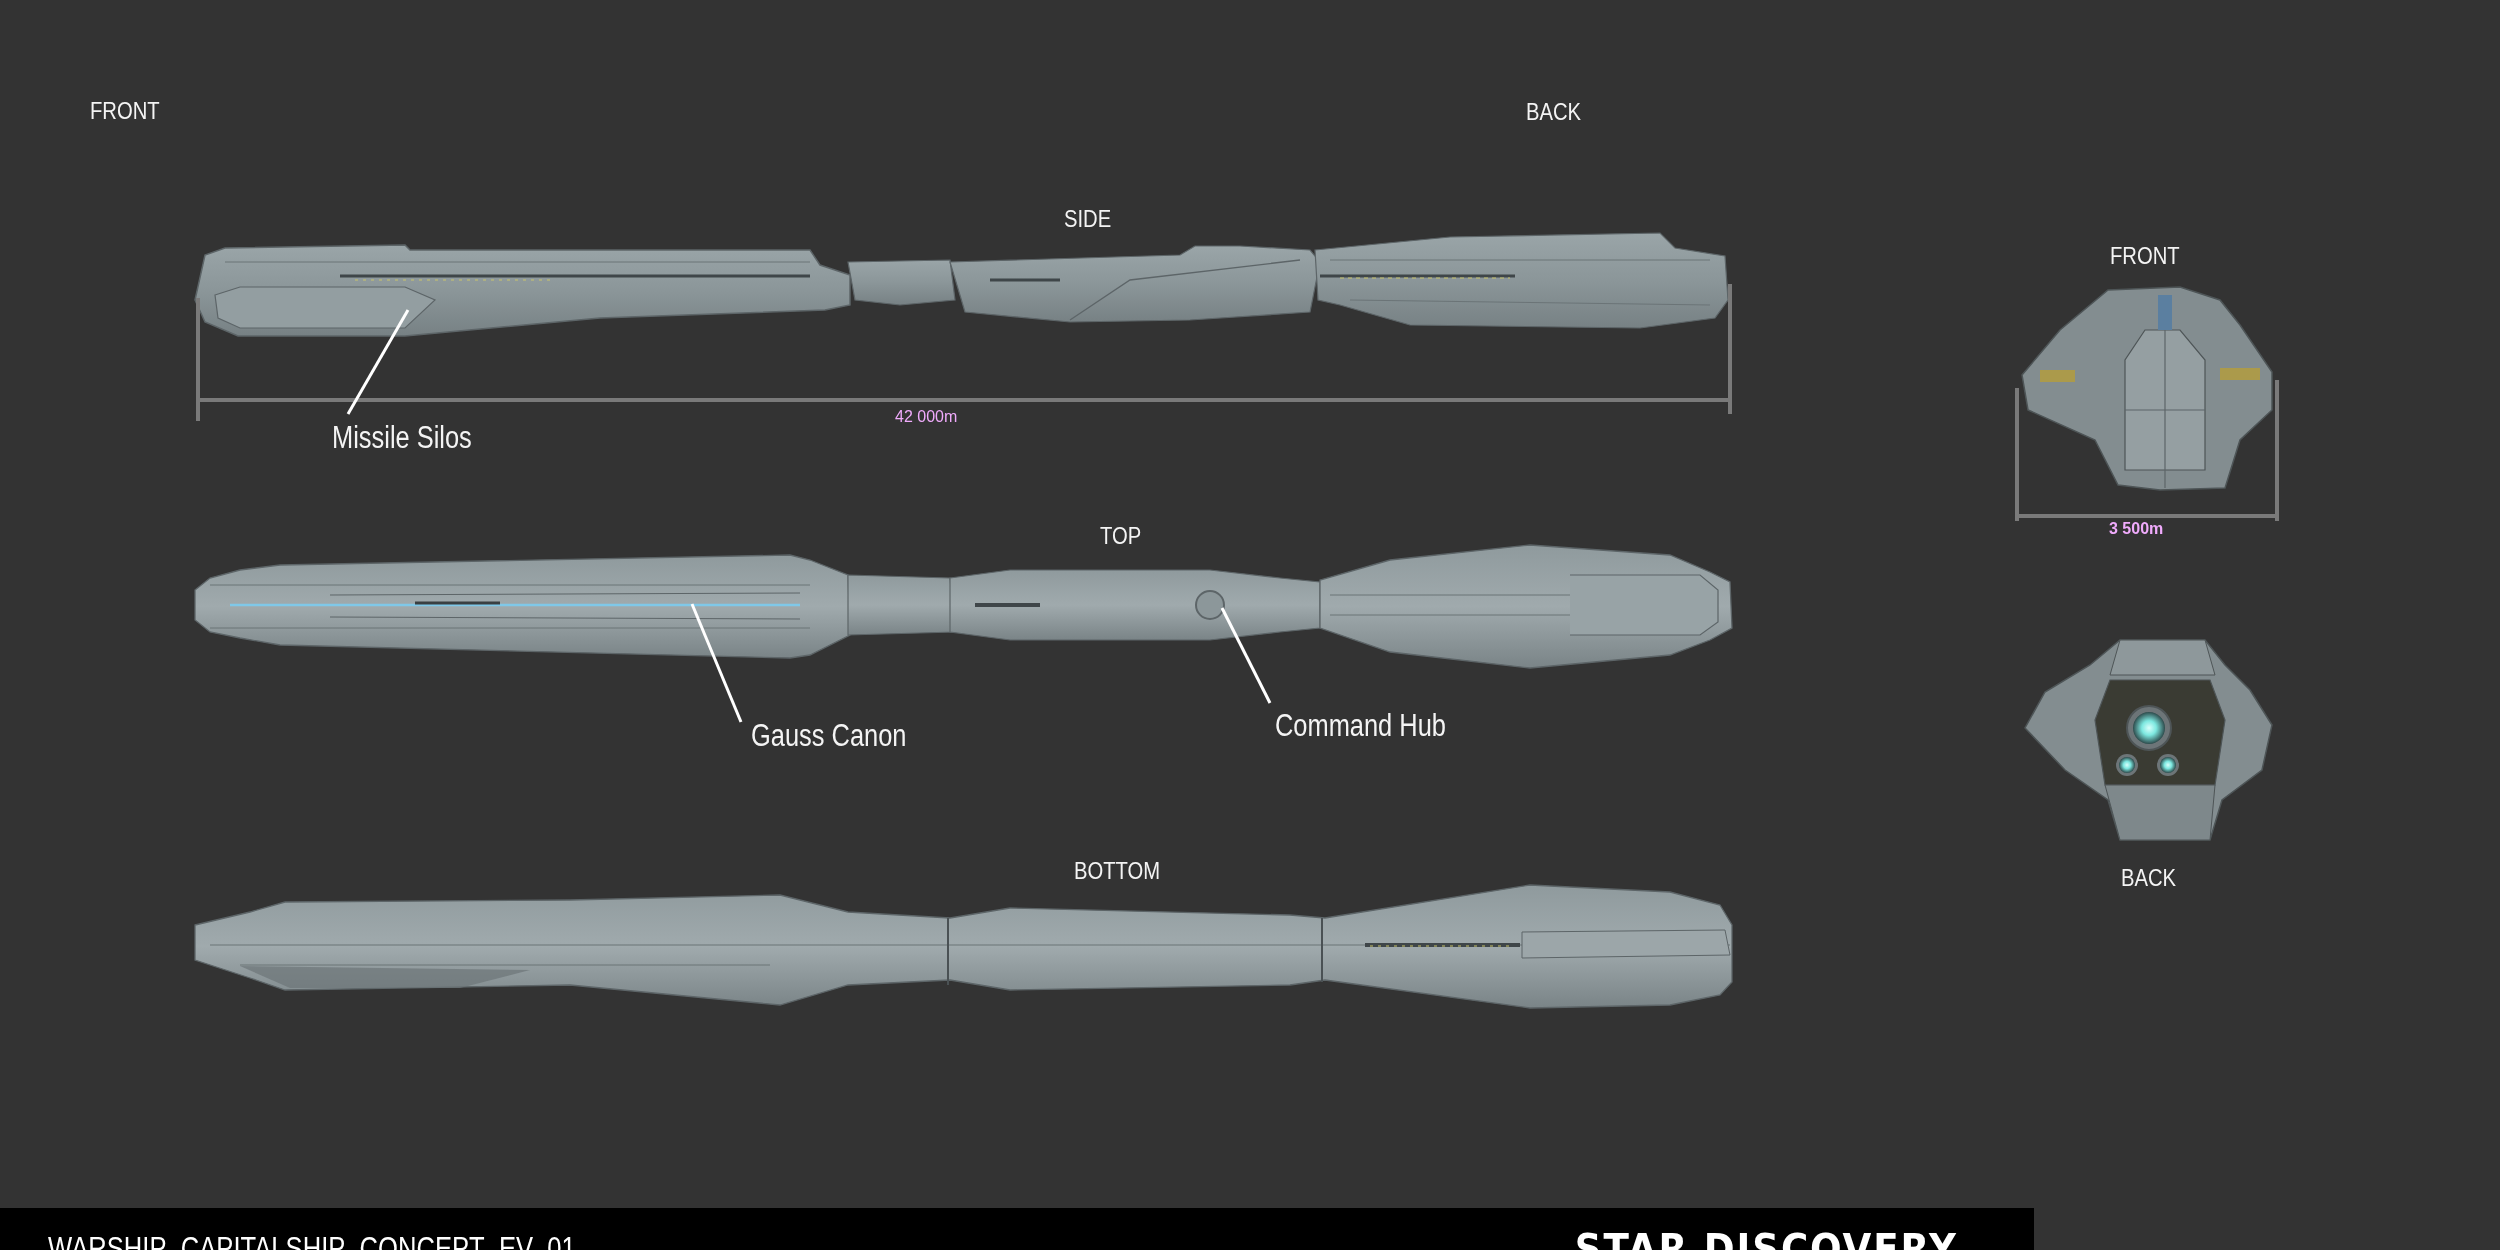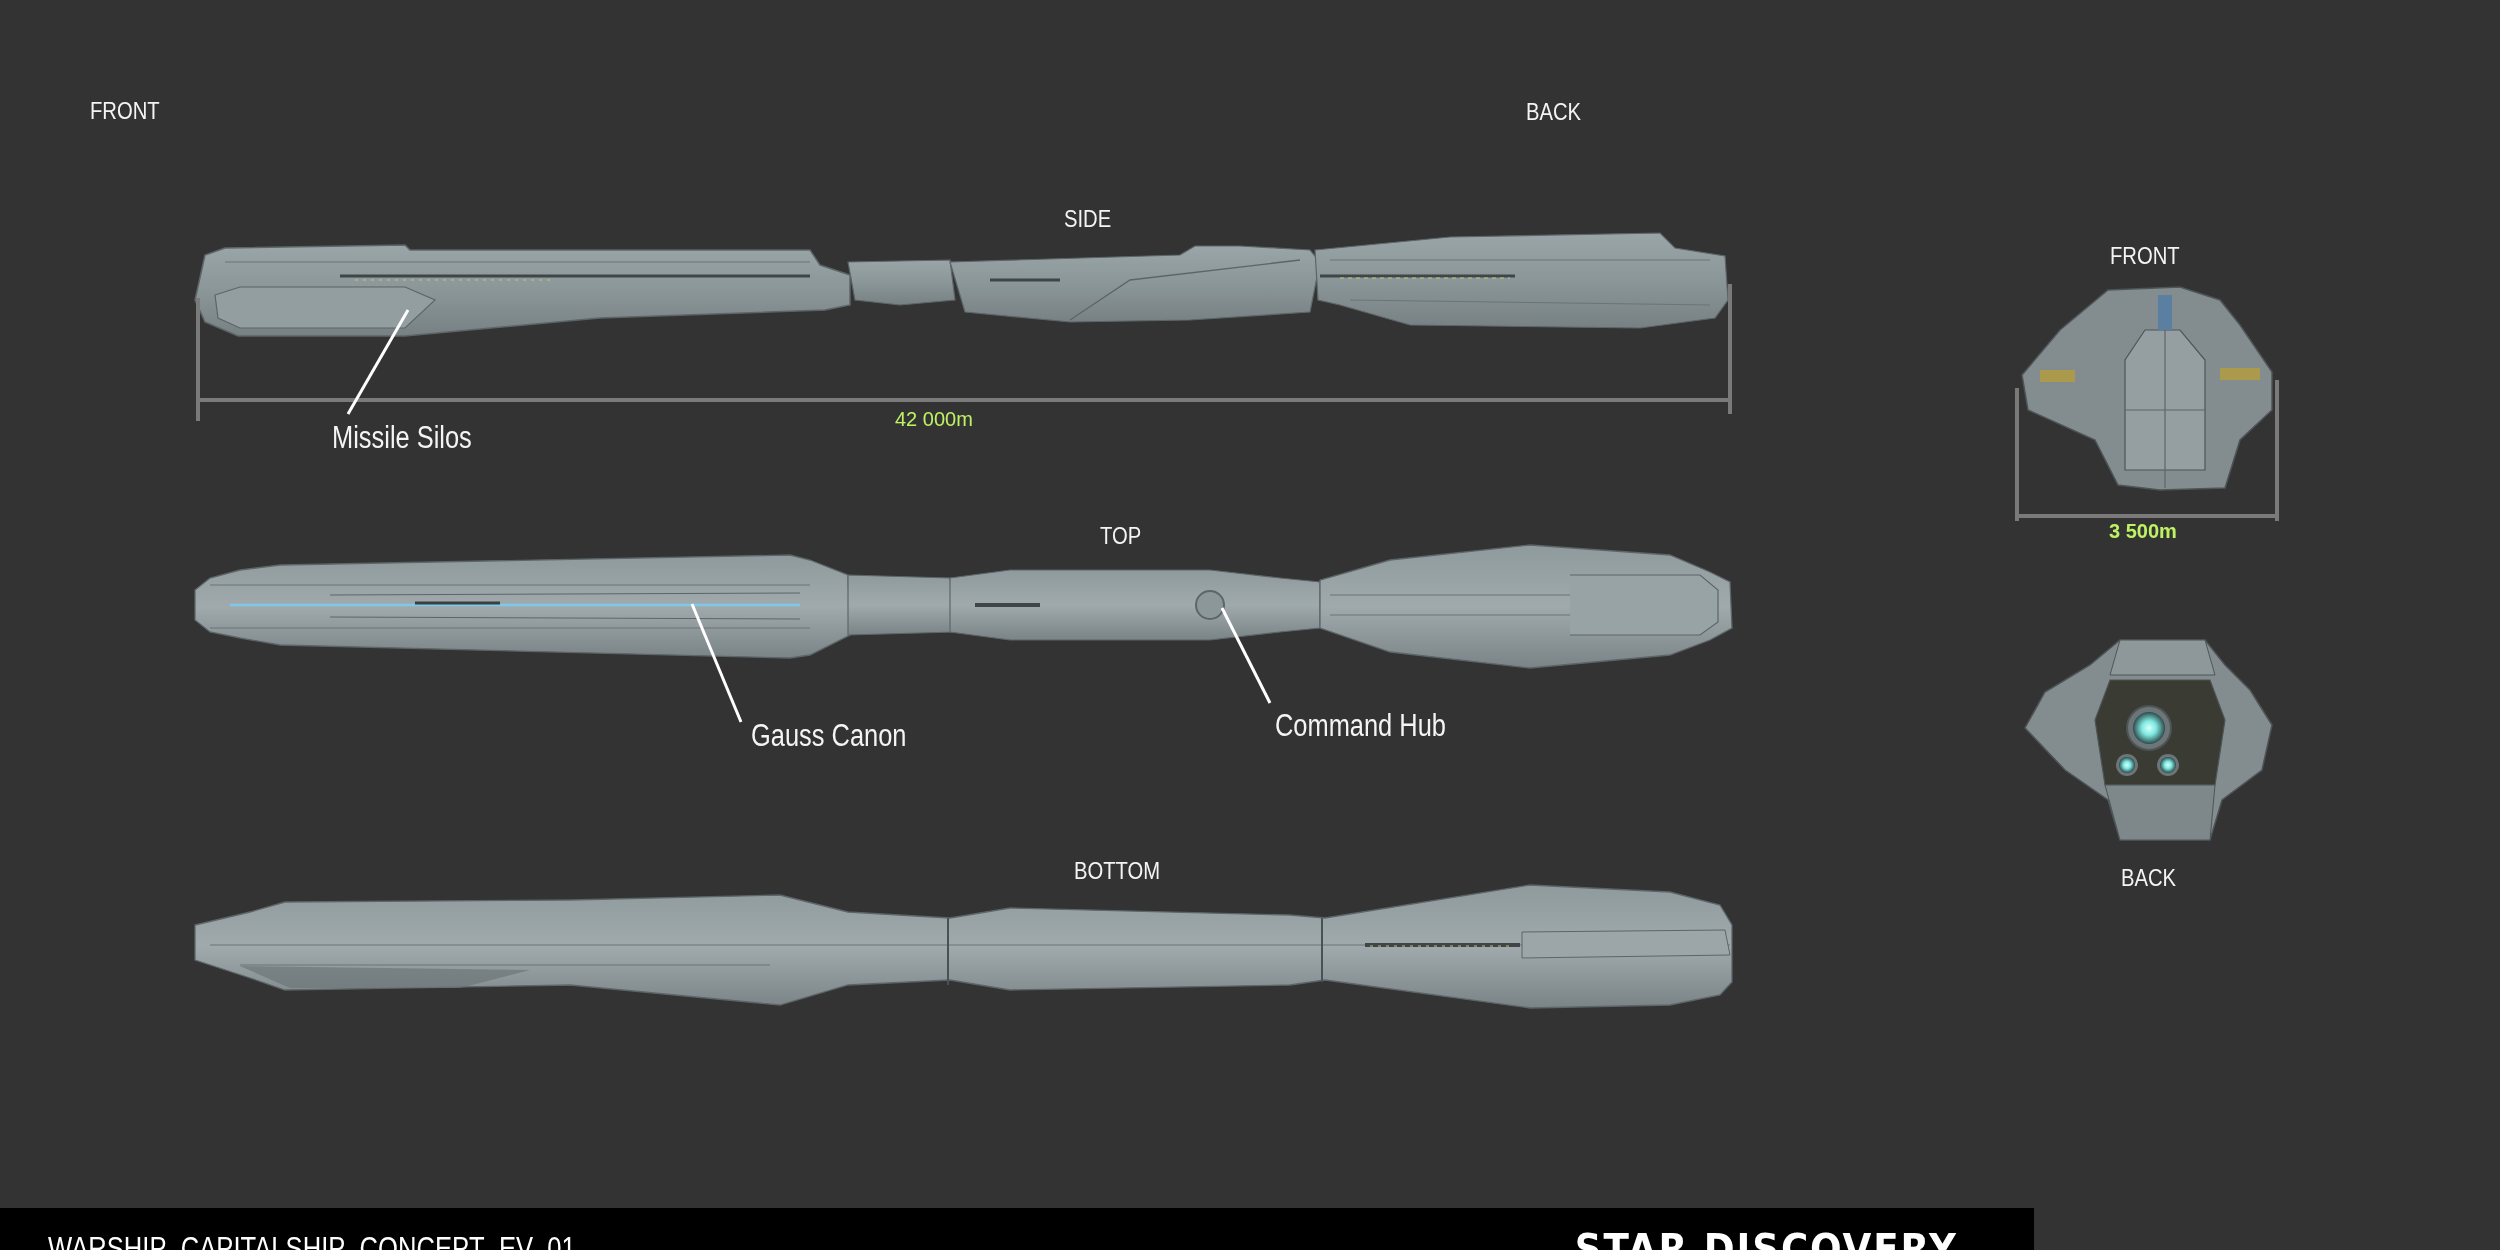--- a/index.html
+++ b/index.html
@@ -9,21 +9,21 @@
     font-family:"Liberation Sans", "DejaVu Sans", sans-serif;
     position:relative; color:#f2f2f2;
   }
   .canvas { position:absolute; left:10px; top:0; width:2500px; height:1168px; background:#333333; }
   .label {
     position:absolute; color:#f4f4f4; font-family:"Liberation Sans", sans-serif;
     font-stretch:condensed; letter-spacing:0px; white-space:nowrap;
   }
   .view-label { font-size:23px; transform:scaleX(0.88); transform-origin:left top; }
   .callout-label { font-size:31px; transform:scaleX(0.82); transform-origin:left top; }
-  .dim-label { font-size:20px; color:#bef264; }
+  .dim-label { font-size:16px; color:#f0abfc; }
   .footer {
     position:absolute; left:0; top:1208px; width:2034px; height:82px; background:#000000;
   }
   .footer-title {
     position:absolute; left:48px; top:22px; font-size:32px; color:#ffffff;
     transform:scaleX(0.80); transform-origin:left top; white-space:nowrap;
   }
   .brand {
     position:absolute; right:76px; top:18px; font-size:40px; color:#ffffff;
     font-family:"DejaVu Sans", sans-serif; font-weight:bold; letter-spacing:2px;

